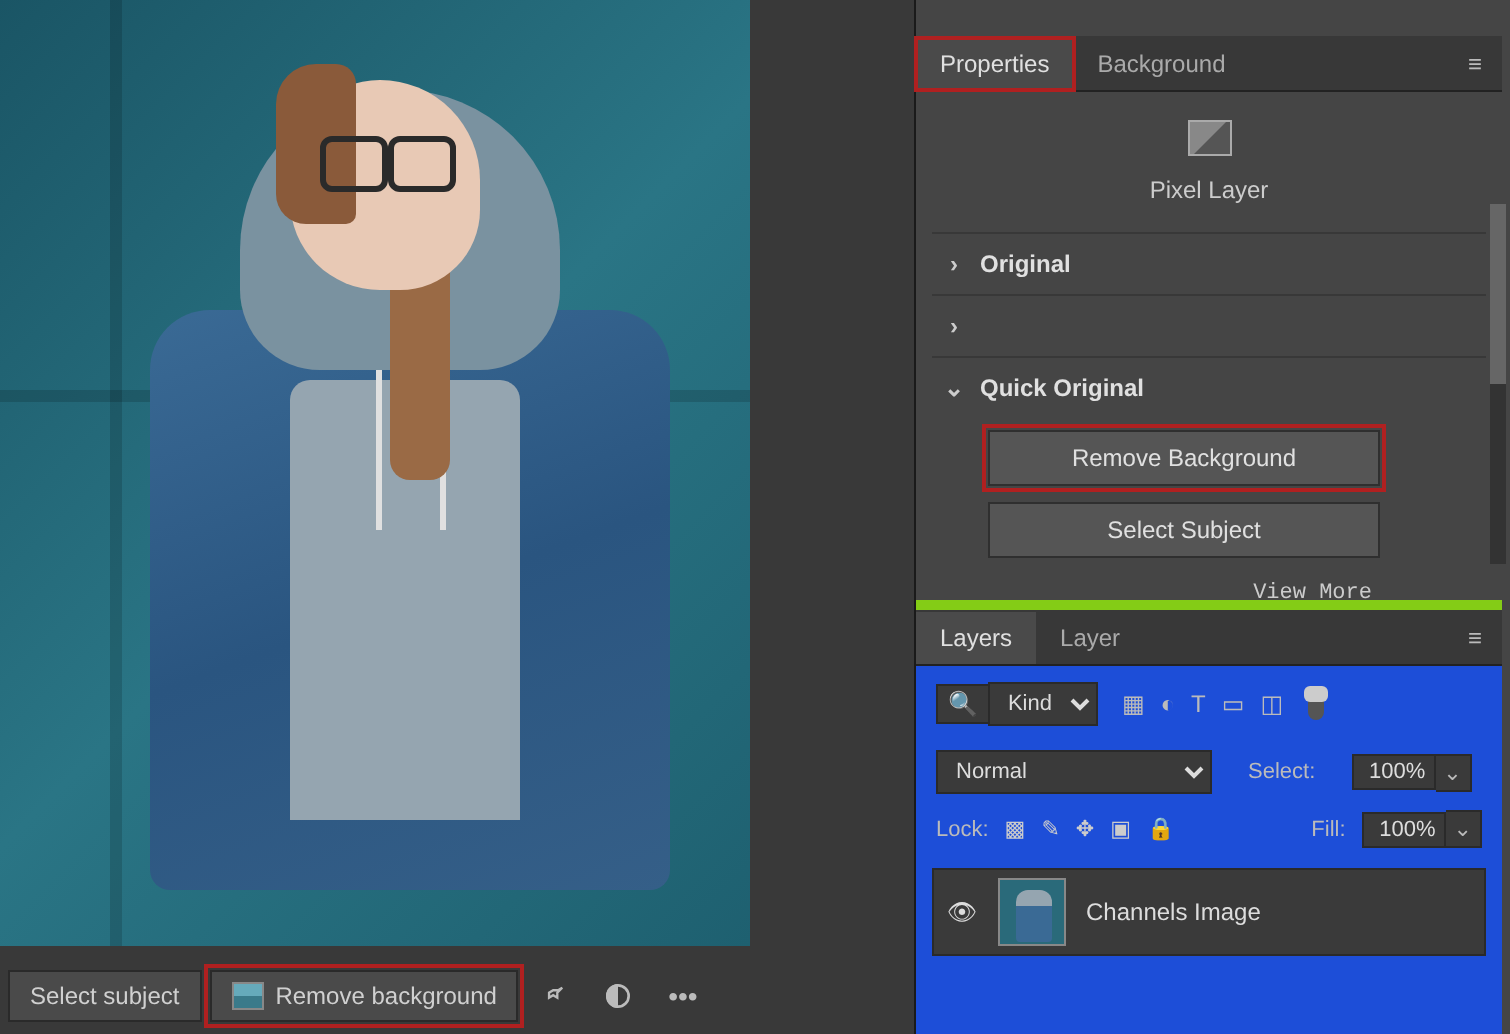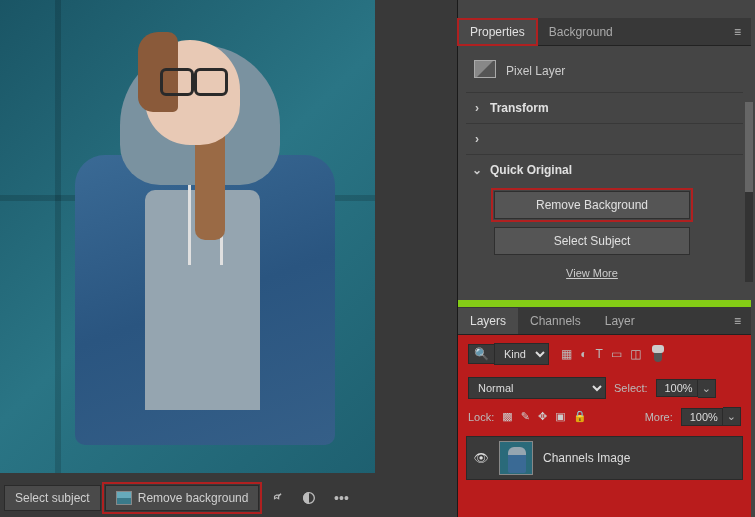--- a/index.html
+++ b/index.html
@@ -36,44 +36,44 @@
   .right-panels { position: absolute; right: 0; top: 0; width: 298px; height: 517px; background: #454545; border-left: 1px solid #1a1a1a; }
   
   .props-panel { position: absolute; top: 18px; left: 0; right: 4px; background: #454545; }
   .tab-bar { height: 28px; background: #383838; display: flex; align-items: center; border-bottom: 1px solid #222; }
   .tab { padding: 6px 12px; color: #aaa; cursor: pointer; font-size: 12px; }
   .tab.active { background: #4a4a4a; color: #e0e0e0; }
   .tab.hl { outline: 2px solid #b02020; outline-offset: -1px; }
   .tab-menu { margin-left: auto; padding: 0 10px; color: #bbb; cursor: pointer; }
   
   .panel-body { padding: 10px 8px; }
-  .layer-type-row { display: flex; align-items: flex-end; gap: 10px; padding: 4px 8px 14px 8px; color: #ccc; }
+  .layer-type-row { display: flex; align-items: center; gap: 10px; padding: 4px 8px 14px 8px; color: #ccc; flex-direction: column; }
   .layer-type-icon { width: 22px; height: 18px; border: 1px solid #aaa; background: linear-gradient(135deg,#888 49%,#555 51%); }
   
   .section-row { display: flex; align-items: center; gap: 8px; padding: 8px 6px; color: #e0e0e0; font-weight: bold; border-top: 1px solid #383838; cursor: pointer; font-size: 12px; }
   .chev { width: 10px; text-align: center; color: #ccc; }
   .qa-body { padding: 6px 4px 10px 28px; display: flex; flex-direction: column; gap: 8px; }
   .qa-btn { background: #555; border: 1px solid #2f2f2f; color: #e0e0e0; padding: 6px 0; font-size: 12px; cursor: pointer; width: 196px; }
   .qa-btn.hl { outline: 2px solid #b02020; outline-offset: 1px; }
-  .view-more { color: #ccc; text-decoration: underline; font-size: 11px; text-align: center; padding: 4px; cursor: pointer; width: 196px; }
+  .view-more { color: #ccc; text-decoration: underline; font-size: 11px; text-align: right; padding: 4px; cursor: pointer; width: 196px; font-family: Liberation Mono, monospace; }
   
   .scroll-track { position: absolute; right: -2px; top: 84px; width: 8px; height: 180px; background: #333; }
   .scroll-thumb { position: absolute; top: 0; width: 8px; height: 90px; background: #666; }
   
-  .layers-panel { position: absolute; top: 300px; left: 0; right: 4px; bottom: 0; background: #b91c1c; border-top: 7px solid #84cc16; }
+  .layers-panel { position: absolute; top: 300px; left: 0; right: 4px; bottom: 0; background: #1d4ed8; border-top: 5px solid #84cc16; }
   .layers-controls { padding: 8px 10px; display: flex; align-items: center; gap: 6px; flex-wrap: wrap; }
   .select-kind { display: flex; align-items: center; }
   .select-kind select, .dd { background: #3a3a3a; border: 1px solid #2a2a2a; color: #ddd; font-size: 11px; padding: 3px 5px; }
   .search-icn { padding: 2px 5px; background: #3a3a3a; border: 1px solid #2a2a2a; border-right: none; }
   .filter-icons { display: flex; gap: 8px; color: #bbb; align-items: center; margin-left: 6px; }
   .filter-icons span { cursor: pointer; }
   .switch { width: 8px; height: 16px; background: #555; border-radius: 4px; margin-left: 4px; position: relative; }
   .switch::after { content: ""; position: absolute; top: -1px; left: -2px; width: 12px; height: 8px; background: #ccc; border-radius: 3px; }
   
-  .blend-row { padding: 4px 10px; display: flex; align-items: center; gap: 8px; font-size: 11px; color: #bbb; }
+  .blend-row { padding: 4px 10px; display: flex; align-items: center; gap: 18px; font-size: 11px; color: #bbb; }
   .blend-row .dd { flex: 0 0 138px; }
   .pct { display: flex; align-items: center; }
   .pct input { width: 42px; background: #3a3a3a; border: 1px solid #2a2a2a; color: #ddd; font-size: 11px; padding: 2px 4px; text-align: right; }
   .pct .caret { padding: 2px 4px; background: #3a3a3a; border: 1px solid #2a2a2a; border-left: none; color: #bbb; cursor: pointer; }
   
   .lock-row { padding: 4px 10px; display: flex; align-items: center; gap: 8px; font-size: 11px; color: #bbb; }
   .lock-icons { display: flex; gap: 8px; color: #ccc; }
   .lock-icons span { cursor: pointer; }
   
   .layer-list { margin: 6px 8px; }
@@ -137,21 +137,21 @@
       <div class="tab-menu">≡</div>
     </div>
     <div class="panel-body">
       <div class="layer-type-row">
         <span class="layer-type-icon"></span>
         <span>Pixel Layer</span>
       </div>
 
       <div class="section-row">
         <span class="chev">›</span>
-        <span>Transform</span>
+        <span>Original</span>
       </div>
       <div class="section-row">
         <span class="chev">›</span>
       </div>
       <div class="section-row">
         <span class="chev">⌄</span>
         <span>Quick Original</span>
       </div>
       <div class="qa-body">
         <button class="qa-btn hl">Remove Background</button>
@@ -160,21 +160,20 @@
       </div>
     </div>
     <div class="scroll-track">
       <div class="scroll-thumb"></div>
     </div>
   </div>
 
   <div class="layers-panel">
     <div class="tab-bar">
       <div class="tab active">Layers</div>
-      <div class="tab">Channels</div>
       <div class="tab">Layer</div>
       <div class="tab-menu">≡</div>
     </div>
 
     <div class="layers-controls">
       <div class="select-kind">
         <span class="search-icn">🔍</span>
         <select class="dd">
           <option>Kind</option>
         </select>
@@ -202,21 +201,21 @@
 
     <div class="lock-row">
       <span>Lock:</span>
       <div class="lock-icons">
         <span>▩</span>
         <span>✎</span>
         <span>✥</span>
         <span>▣</span>
         <span>🔒</span>
       </div>
-      <span style="margin-left:auto">More:</span>
+      <span style="margin-left:auto">Fill:</span>
       <div class="pct">
         <input value="100%" style="">
         <span class="caret">⌄</span>
       </div>
     </div>
 
     <div class="layer-list">
       <div class="layer-item">
         <span class="eye">👁</span>
         <span class="layer-thumb"></span>

